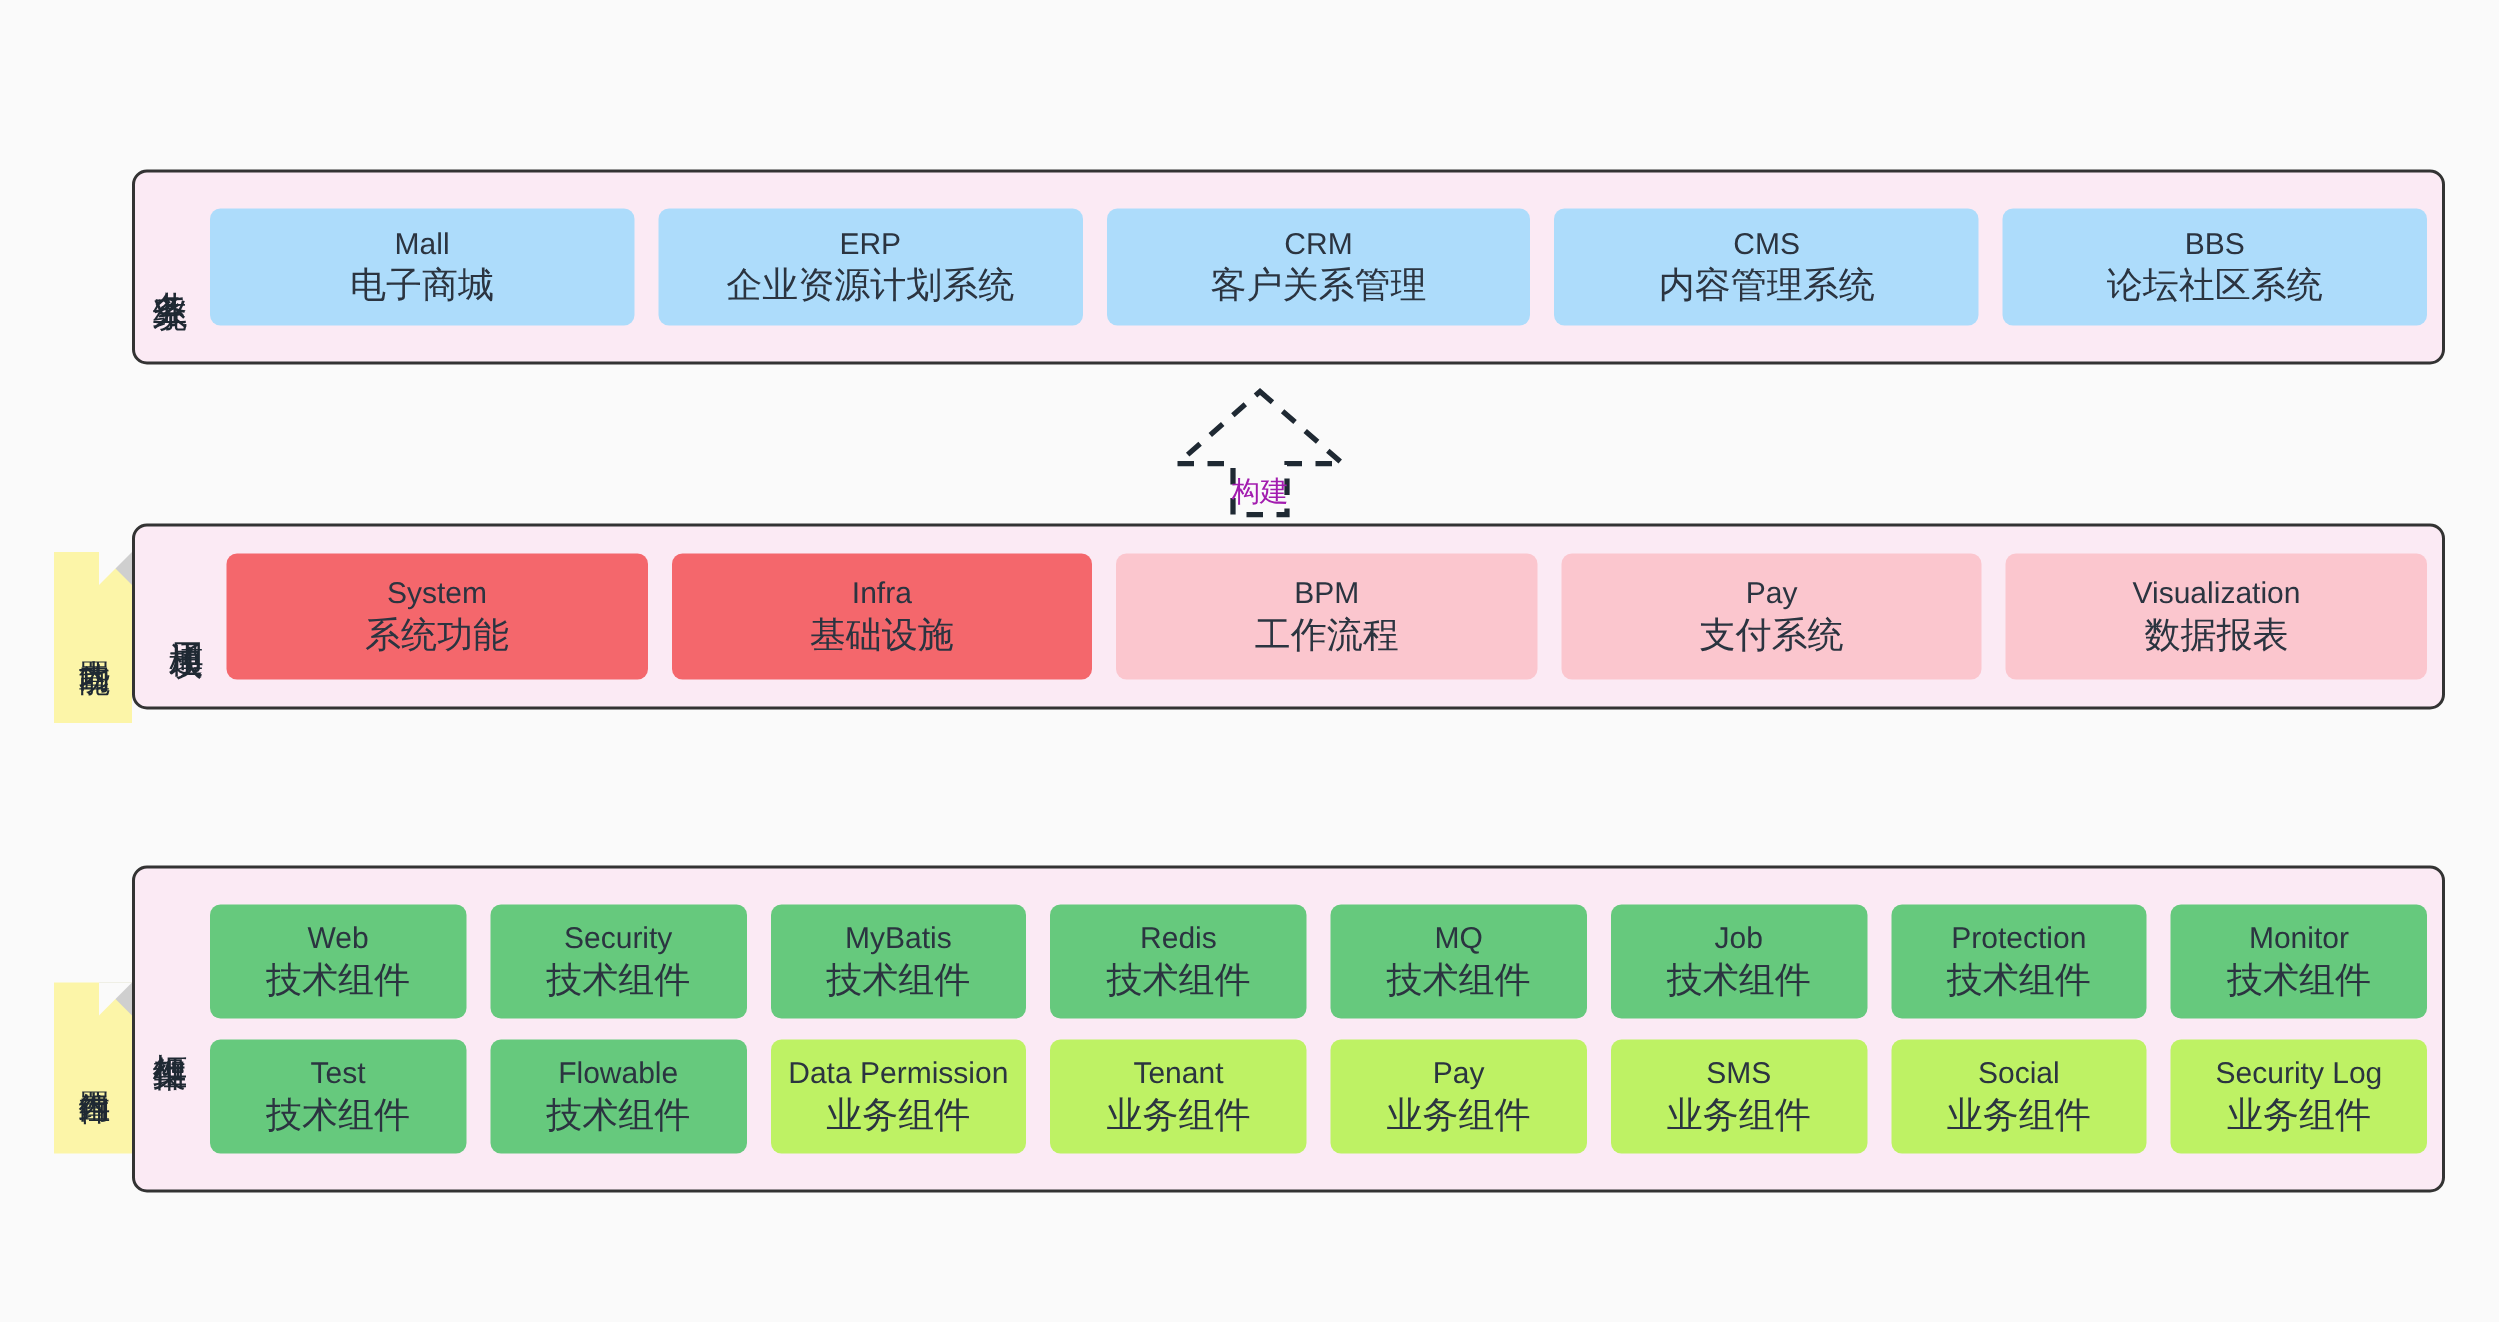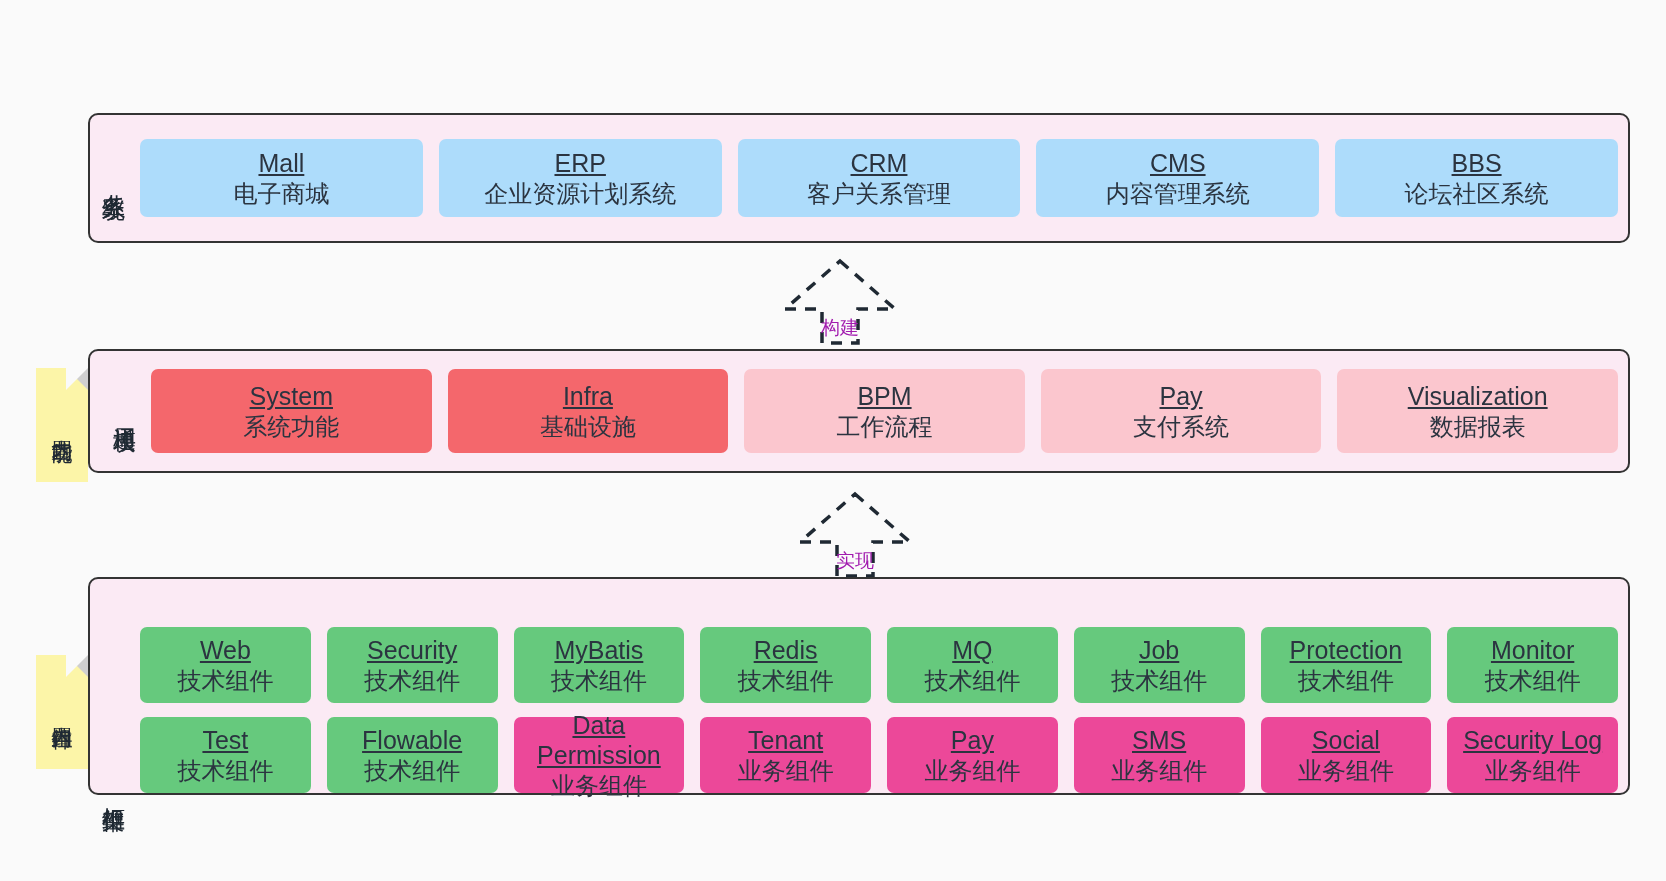--- a/index.html
+++ b/index.html
@@ -61,28 +61,28 @@
     display: flex;
     flex-direction: column;
     align-items: center;
     justify-content: center;
     text-align: center;
     color: #2b3440;
     line-height: 1.22;
     padding: 4px 6px;
     user-select: none;
   }
-  .card .en { font-size: 25px; text-decoration: underline; }
+  .card .en { font-size: 20px; }
   .card .cn { font-size: 24px; }
 
   .c-blue      { background: #addcfb; height: 78px; }
   .c-red       { background: #f4676c; height: 84px; }
   .c-pink      { background: #fbc6ce; height: 84px; }
   .c-green     { background: #66c97d; height: 76px; }
-  .c-lightgrn  { background: #ec4899; height: 76px; }
+  .c-lightgrn  { background: #bef264; height: 76px; }
 
   
   .note {
     position: absolute;
     box-sizing: border-box;
     background: #fcf5a8;
     display: flex;
     align-items: center;
     justify-content: center;
     font-size: 21px;
@@ -199,34 +199,28 @@
           <span class="cn">支付系统</span>
         </div>
         <div class="card c-pink">
           <span class="en">Visualization</span>
           <span class="cn">数据报表</span>
         </div>
       </div>
     </div>
   </div>
 
-  <div class="connector" style="left:770px; top:486px;">
-    <svg width="170" height="96" viewBox="0 0 170 96">
-      <path d="M85 8 L140 56 L103 56 L103 90 L67 90 L67 56 L30 56 Z" fill="none" stroke="#1f2933" stroke-width="3.5" stroke-dasharray="11 9" stroke-linejoin="miter"></path>
-    </svg>
-    <div class="conn-label">实现</div>
-  </div>
 
   <div class="note" style="left:36px; top:655px; width:52px; height:114px;">
     <span>内置组件</span>
     <span class="fold"></span>
     <span class="fold-cut"></span>
   </div>
 
-  <div class="layer" id="layer-framework" style="left:88px; top:577px; width:1542px; height:218px;align-items:flex-end;">
+  <div class="layer" id="layer-framework" style="left:88px; top:577px; width:1542px; height:218px;">
     <div class="layer-title">框架组件</div>
     <div class="layer-body">
 
       <div class="card-row">
         <div class="card c-green">
           <span class="en">Web</span>
           <span class="cn">技术组件</span>
         </div>
         <div class="card c-green">
           <span class="en">Security</span>

